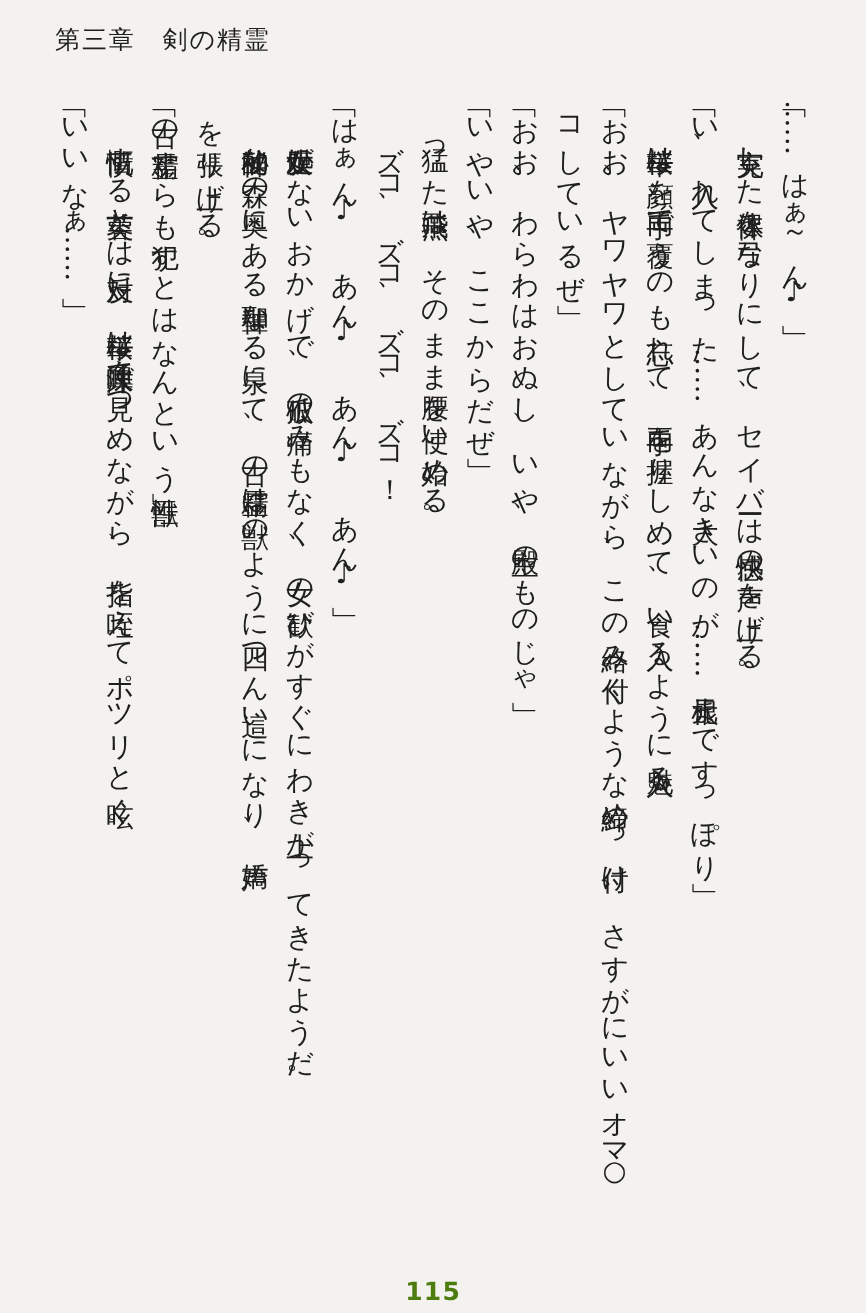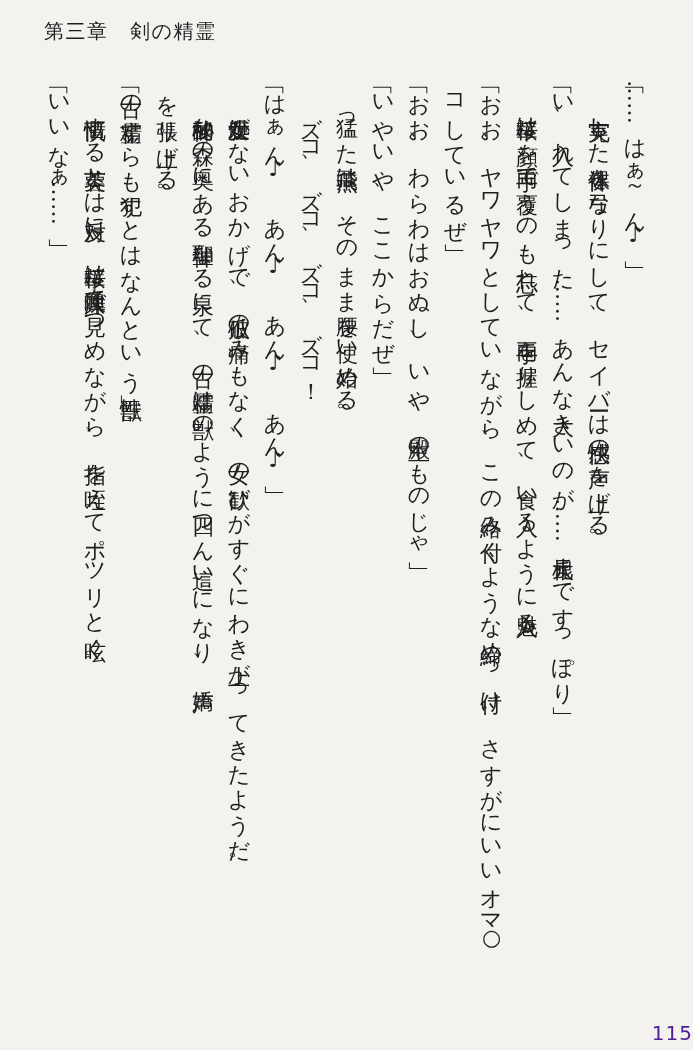--- a/index.html
+++ b/index.html
@@ -45,25 +45,26 @@
     white-space: pre;
   }
   .ind {
     text-indent: 22px;
   }
   .page-number {
     position: absolute;
     bottom: 5px;
     left: 0;
     width: 100%;
-    text-align: right;
+    text-align: center;
     font-size: 20px;
     letter-spacing: 1px;
-    color: #4c1d95;
+    color: #4d7c0f;
     font-family: "DejaVu Sans", "Liberation Sans", sans-serif;
+    font-weight: bold;
   }
 </style>
 </head>
 <body>
 
 <div class="page">
 
   <div class="chapter-header">第三章　剣の精霊</div>
 
   <div class="text-block">

